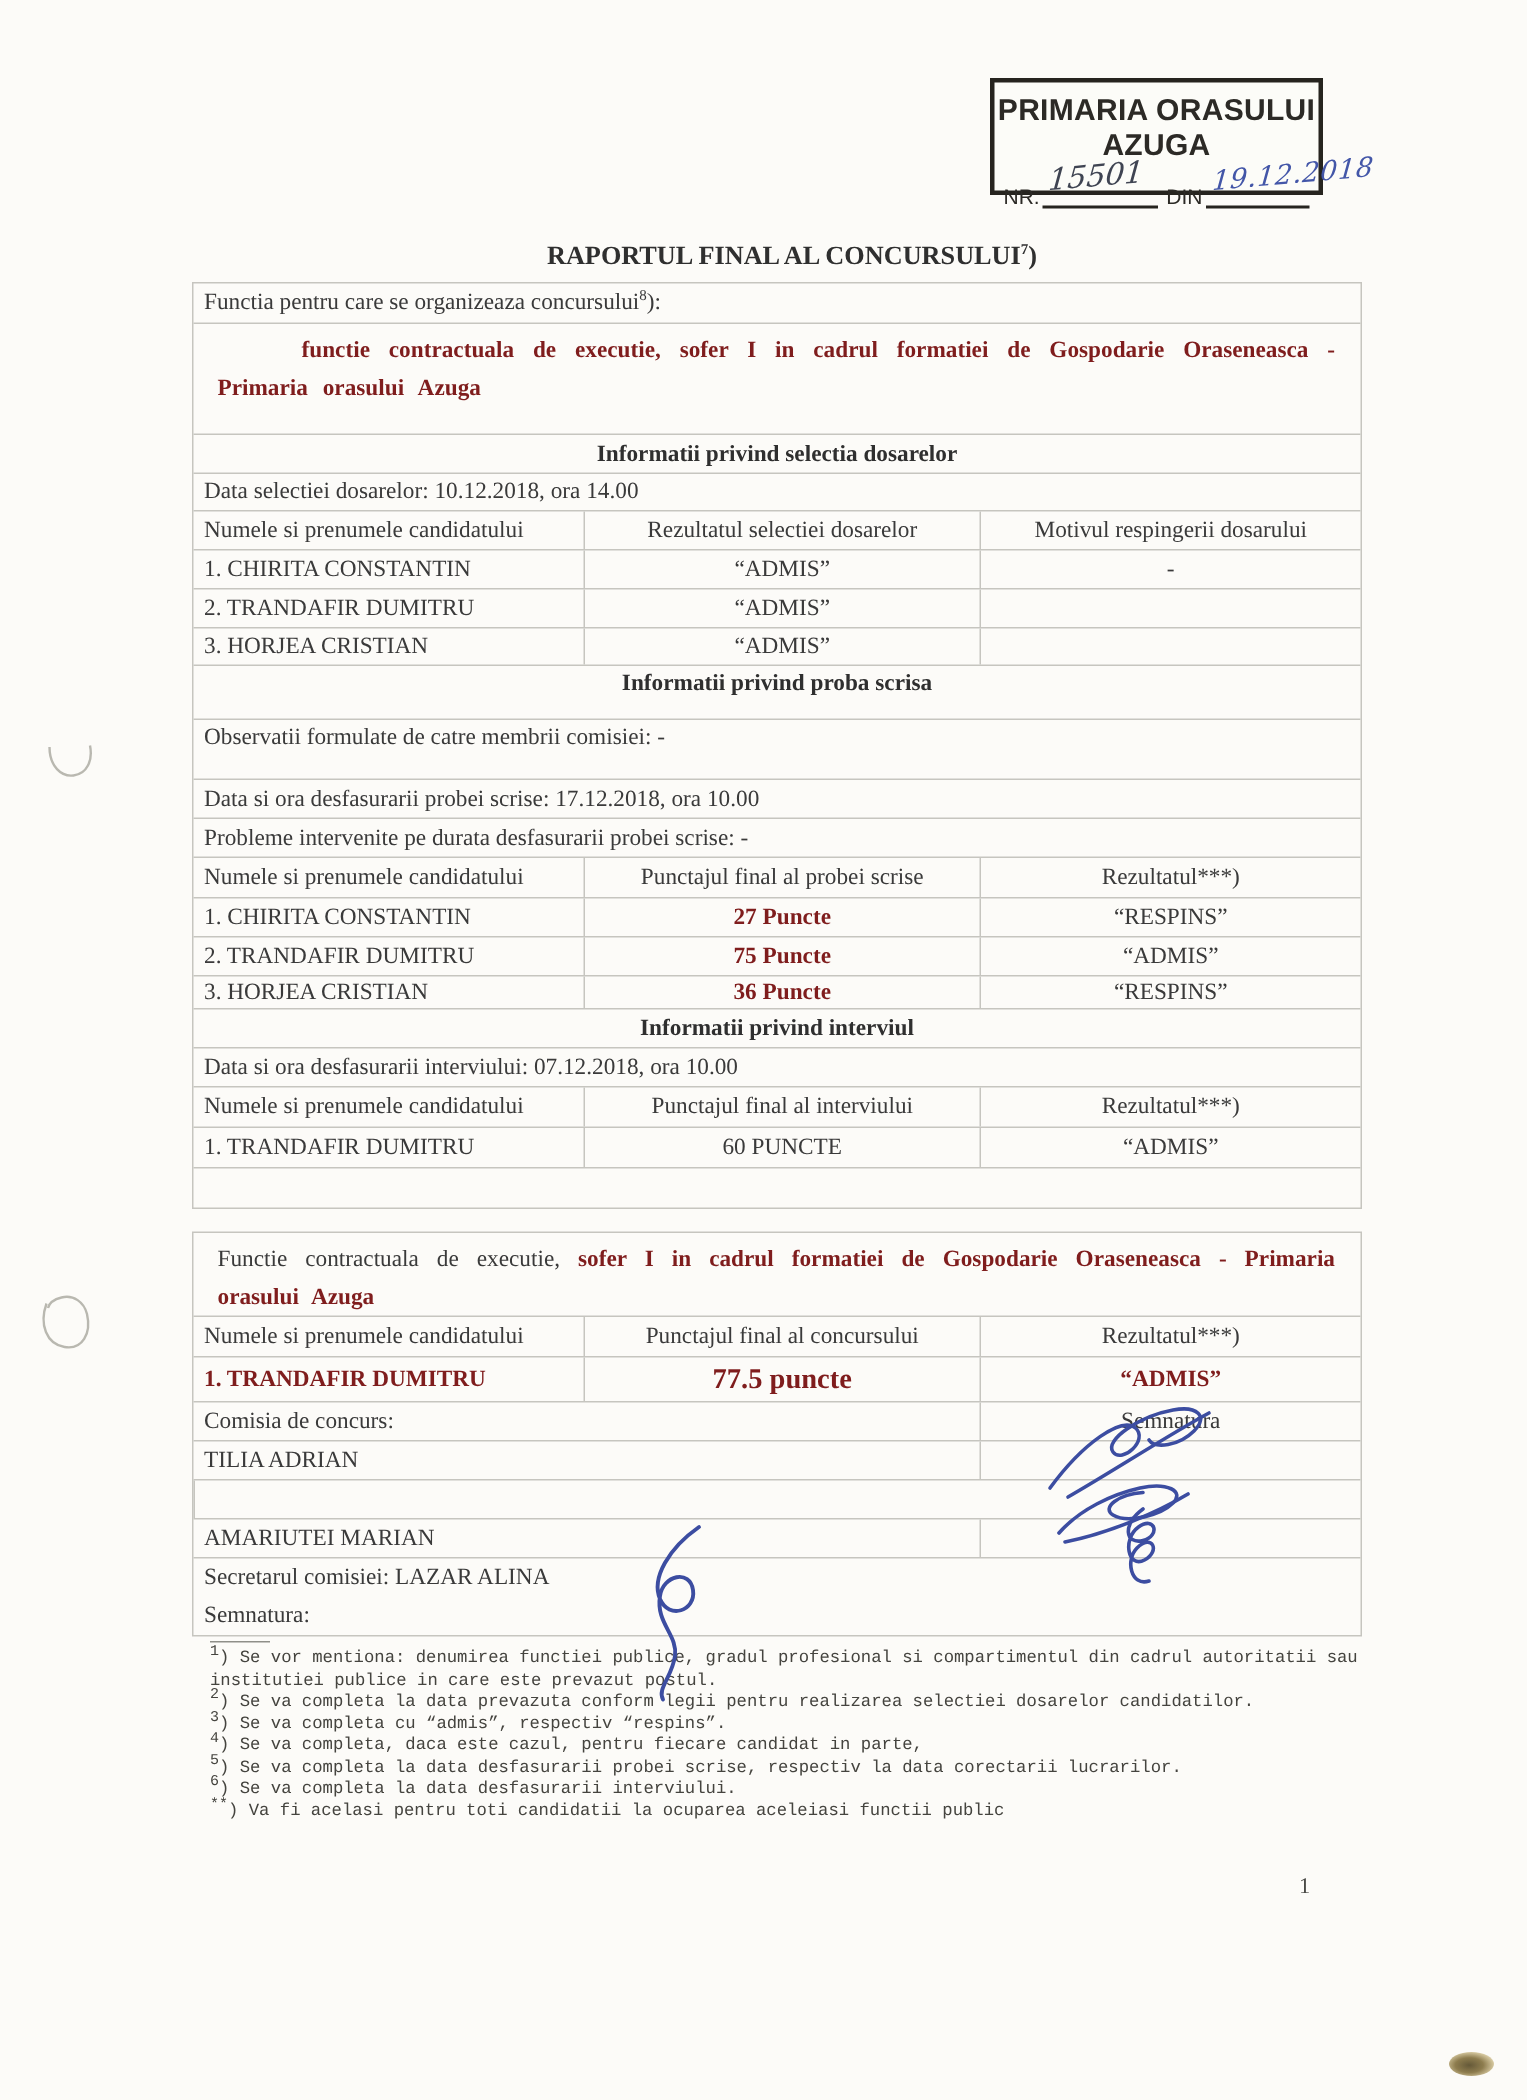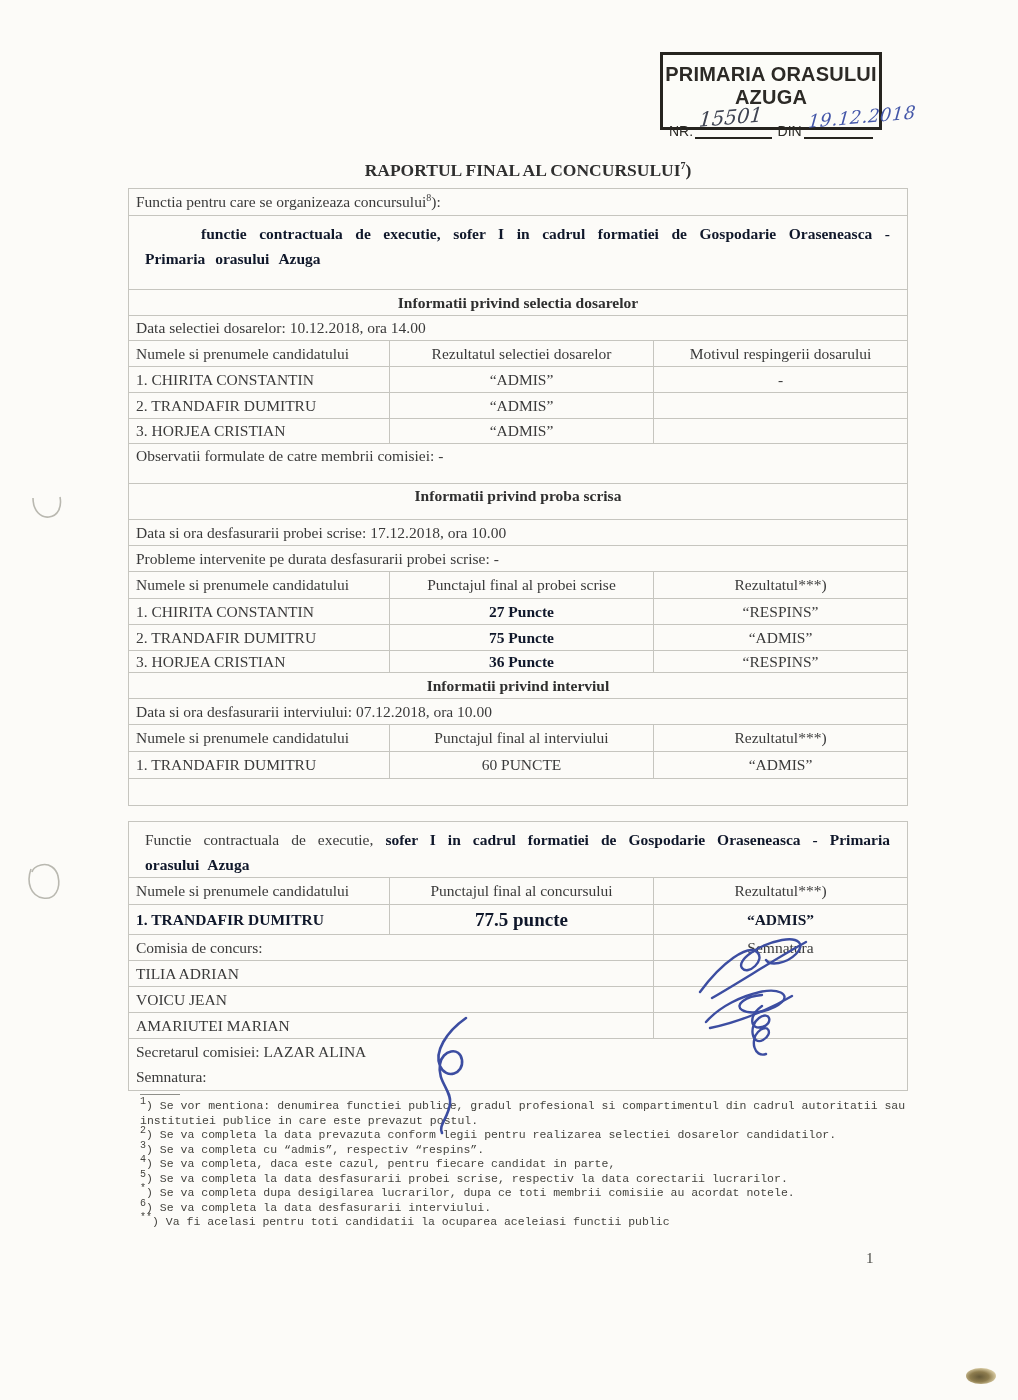--- a/index.html
+++ b/index.html
@@ -33,21 +33,21 @@
   .row.grid{display:grid;padding:0;align-items:center;}
   .g3{grid-template-columns:260px 264px 254px;}
   .g2{grid-template-columns:524px 254px;}
   .cell{padding:1px 7px;box-sizing:border-box;}
   .cell.bl{border-left:1px solid #c6c5bf;align-self:stretch;display:flex;align-items:center;justify-content:center;}
   .cell.c{text-align:center;justify-content:center;}
   .sechead{justify-content:center;font-weight:bold;color:#2f2f2f;}
   .top{align-items:flex-start;padding-top:3px;}
   .para{display:block;text-align:justify;word-spacing:6px;line-height:25px;
         padding:5px 10px 0 9px;box-sizing:border-box;}
-  .b{font-weight:bold;color:#0f172a;}
+  .b{font-weight:bold;color:#7f1d1d;}
   .big{font-size:19px;}
   sup{font-size:10px;line-height:0;}
   
   .fnsep{position:absolute;left:140px;top:1094px;width:40px;border-top:1px solid #8f8f89;}
   .footnotes{position:absolute;left:140px;top:1099px;width:770px;
              font-size:11.5px;line-height:14.5px;color:#45443f;}
   .fn{margin:0;font-family:Liberation Mono, monospace;}
   .pagenum{position:absolute;left:866px;top:1250px;font-size:15px;color:#4a4a46;}
   
   .ink{position:absolute;left:0;top:0;width:1018px;height:1400px;pointer-events:none;}
@@ -101,23 +101,23 @@
     <div class="row grid g3" style="height:26px">
       <div class="cell">2. TRANDAFIR DUMITRU</div>
       <div class="cell bl c">“ADMIS”</div>
       <div class="cell bl c"></div>
     </div>
     <div class="row grid g3" style="height:25px">
       <div class="cell">3. HORJEA CRISTIAN</div>
       <div class="cell bl c">“ADMIS”</div>
       <div class="cell bl c"></div>
     </div>
+    <div class="row sechead top" style="height:36px;justify-content:center">Informatii privind proba scrisa</div>
+
     <div class="row top" style="height:40px">Observatii formulate de catre membrii comisiei: -</div>
-
-    <div class="row sechead top" style="height:36px;justify-content:center">Informatii privind proba scrisa</div>
     <div class="row" style="height:26px">Data si ora desfasurarii probei scrise: 17.12.2018, ora 10.00</div>
     <div class="row" style="height:26px">Probleme intervenite pe durata desfasurarii probei scrise: -</div>
     <div class="row grid g3" style="height:27px">
       <div class="cell">Numele si prenumele candidatului</div>
       <div class="cell bl c">Punctajul final al probei scrise</div>
       <div class="cell bl c">Rezultatul***)</div>
     </div>
     <div class="row grid g3" style="height:26px">
       <div class="cell">1. CHIRITA CONSTANTIN</div>
       <div class="cell bl c b">27 Puncte</div>
@@ -165,39 +165,37 @@
     </div>
     <div class="row grid g2" style="height:26px">
       <div class="cell">Comisia de concurs:</div>
       <div class="cell bl c">Semnatura</div>
     </div>
     <div class="row grid g2" style="height:26px">
       <div class="cell">TILIA ADRIAN</div>
       <div class="cell bl"></div>
     </div>
     <div class="row grid g2" style="height:26px">
-      <div class="cell">VOICU JEAN</div>
       <div class="cell bl"></div>
     </div>
     <div class="row grid g2" style="height:26px">
       <div class="cell">AMARIUTEI MARIAN</div>
       <div class="cell bl"></div>
     </div>
     <div class="row" style="height:26px">Secretarul comisiei: LAZAR ALINA</div>
     <div class="row first" style="border-top:none;height:26px">Semnatura:</div>
   </div>
 
   <div class="fnsep"></div>
   <div class="footnotes">
     <p class="fn"><sup>1</sup><span>) Se vor mentiona: denumirea functiei publice, gradul profesional si compartimentul din cadrul autoritatii sau institutiei publice in care este prevazut postul.</span></p>
     <p class="fn"><sup>2</sup><span>) Se va completa  la data prevazuta conform legii pentru realizarea selectiei dosarelor candidatilor.</span></p>
     <p class="fn"><sup>3</sup><span>) Se va completa cu “admis”, respectiv “respins”.</span></p>
     <p class="fn"><sup>4</sup><span>) Se va completa, daca este cazul, pentru fiecare candidat in parte,</span></p>
     <p class="fn"><sup>5</sup><span>) Se va completa la data desfasurarii probei scrise, respectiv la data corectarii lucrarilor.</span></p>
-    <p class="fn"><sup>*</sup><span>) Se va completa dupa desigilarea lucrarilor, dupa ce toti membrii comisiie au acordat notele.</span></p>
     <p class="fn"><sup>6</sup><span>) Se va completa la data desfasurarii interviului.</span></p>
     <p class="fn"><sup>**</sup><span>) Va fi acelasi pentru toti candidatii la ocuparea aceleiasi functii public</span></p>
   </div>
 
   <div class="pagenum">1</div>
 
   <svg class="ink" viewBox="0 0 1018 1400">
 
     <path d="M33,498 C33,511 41,518 49,517 C58,516 62,507 60,497" fill="none" stroke="#b9b8b0" stroke-width="1.6"></path>
     <path d="M31,869 C26,883 31,896 43,898 C55,900 61,889 58,876 C56,868 49,863 41,865 C37,866 33,868 32,872" fill="none" stroke="#b9b8b0" stroke-width="1.6"></path>

